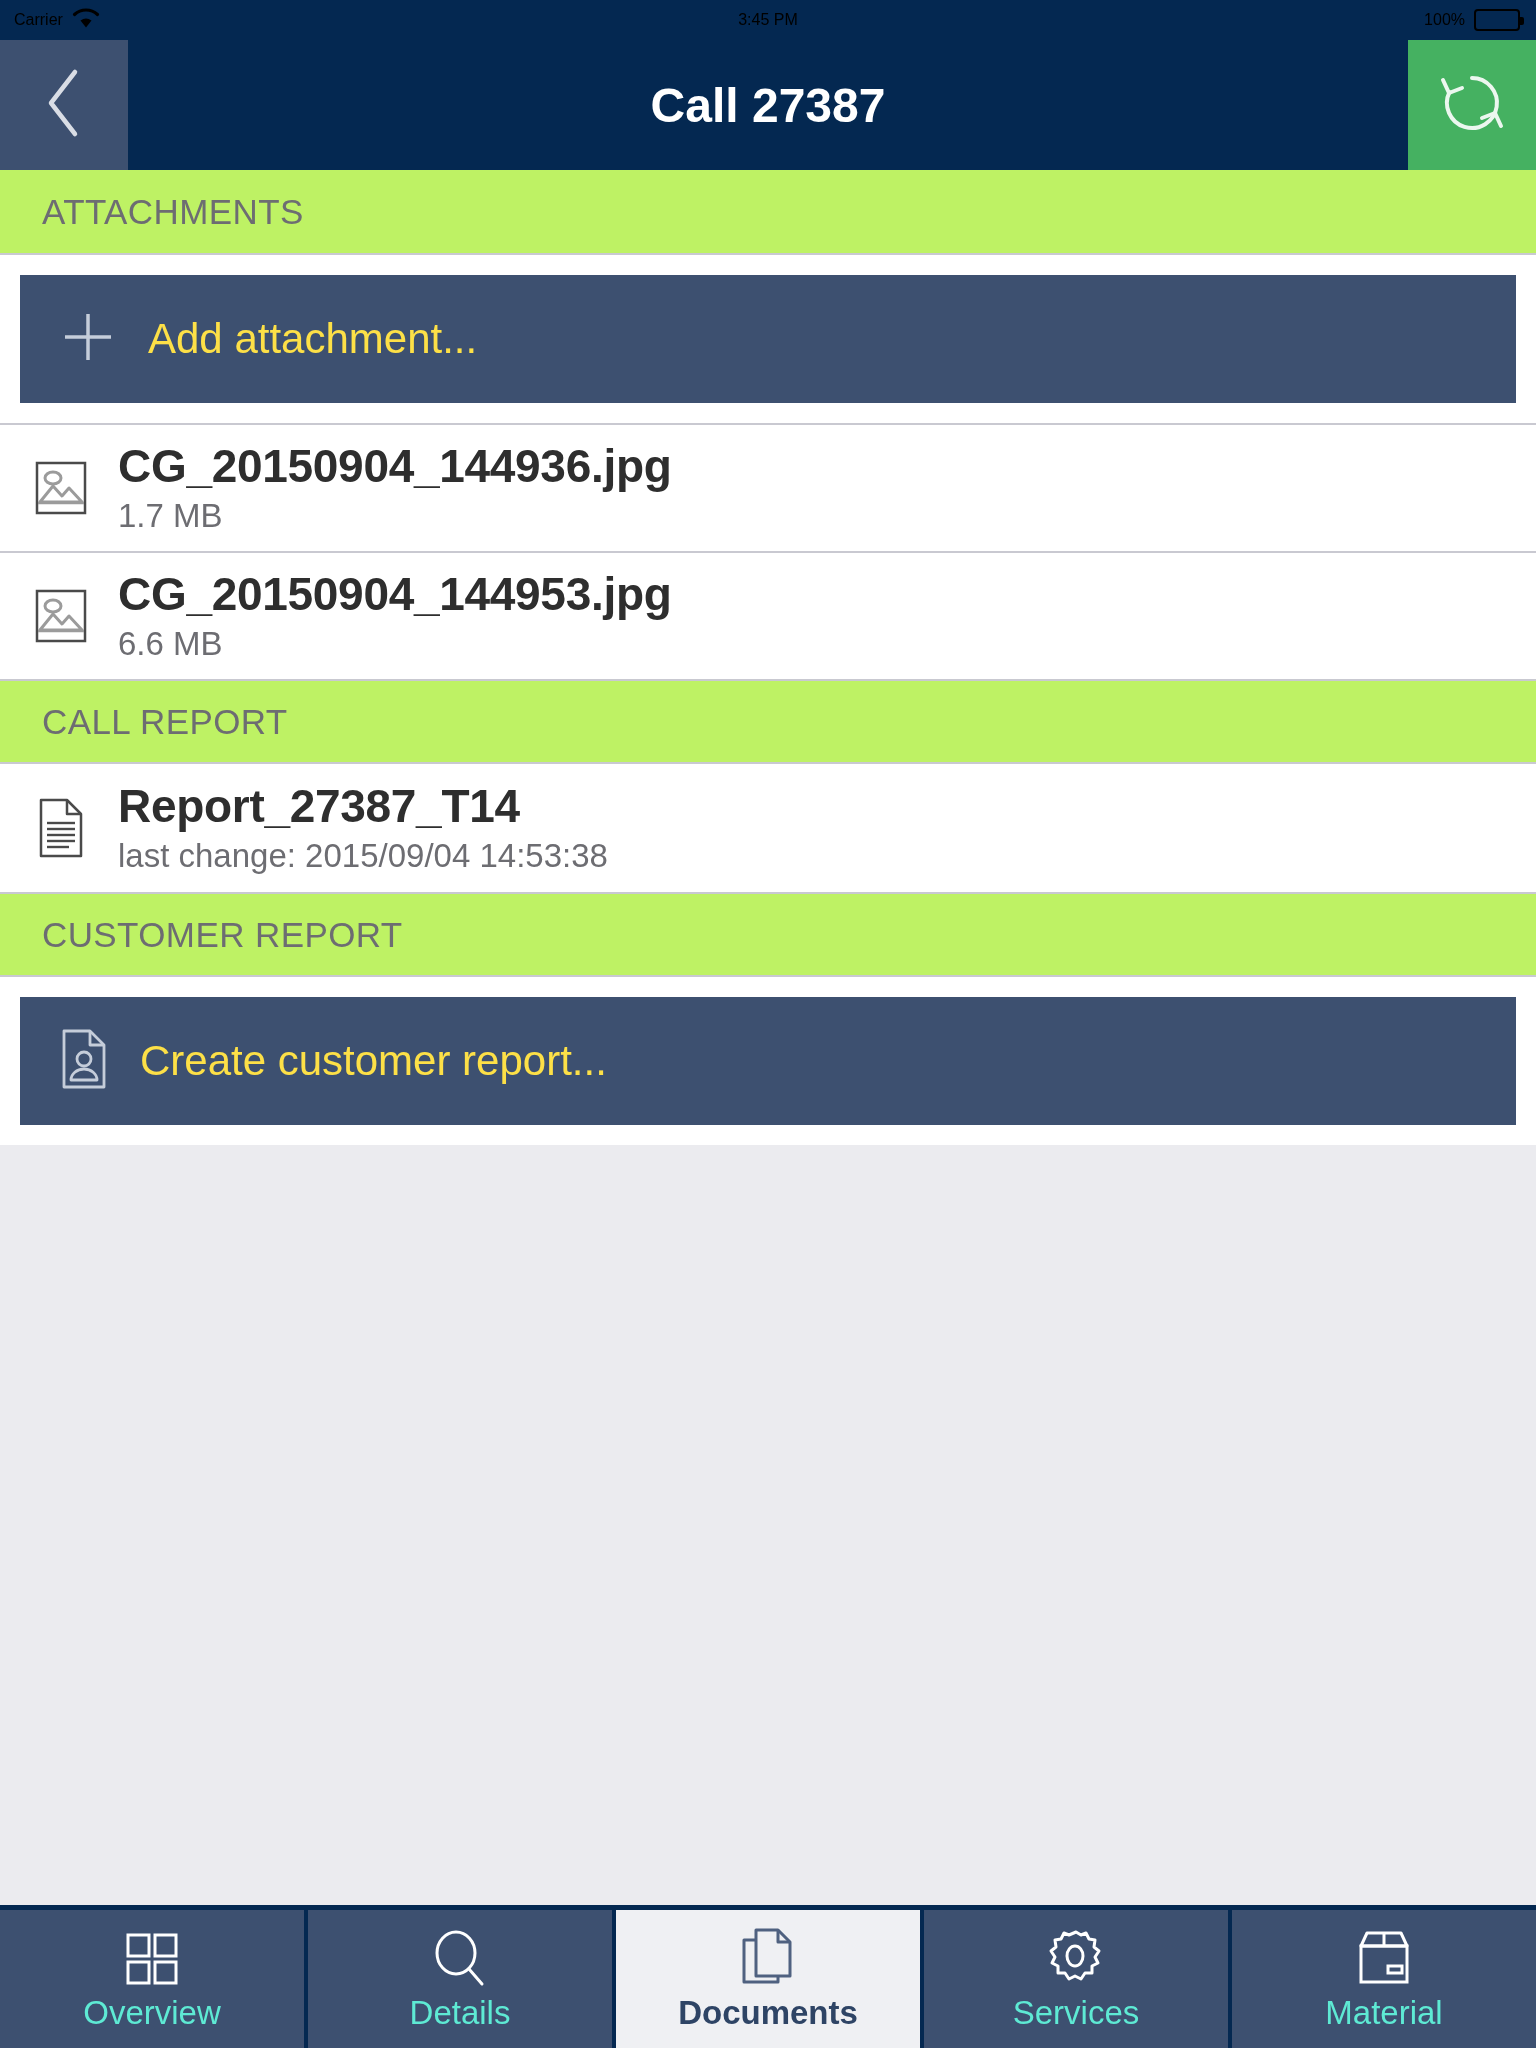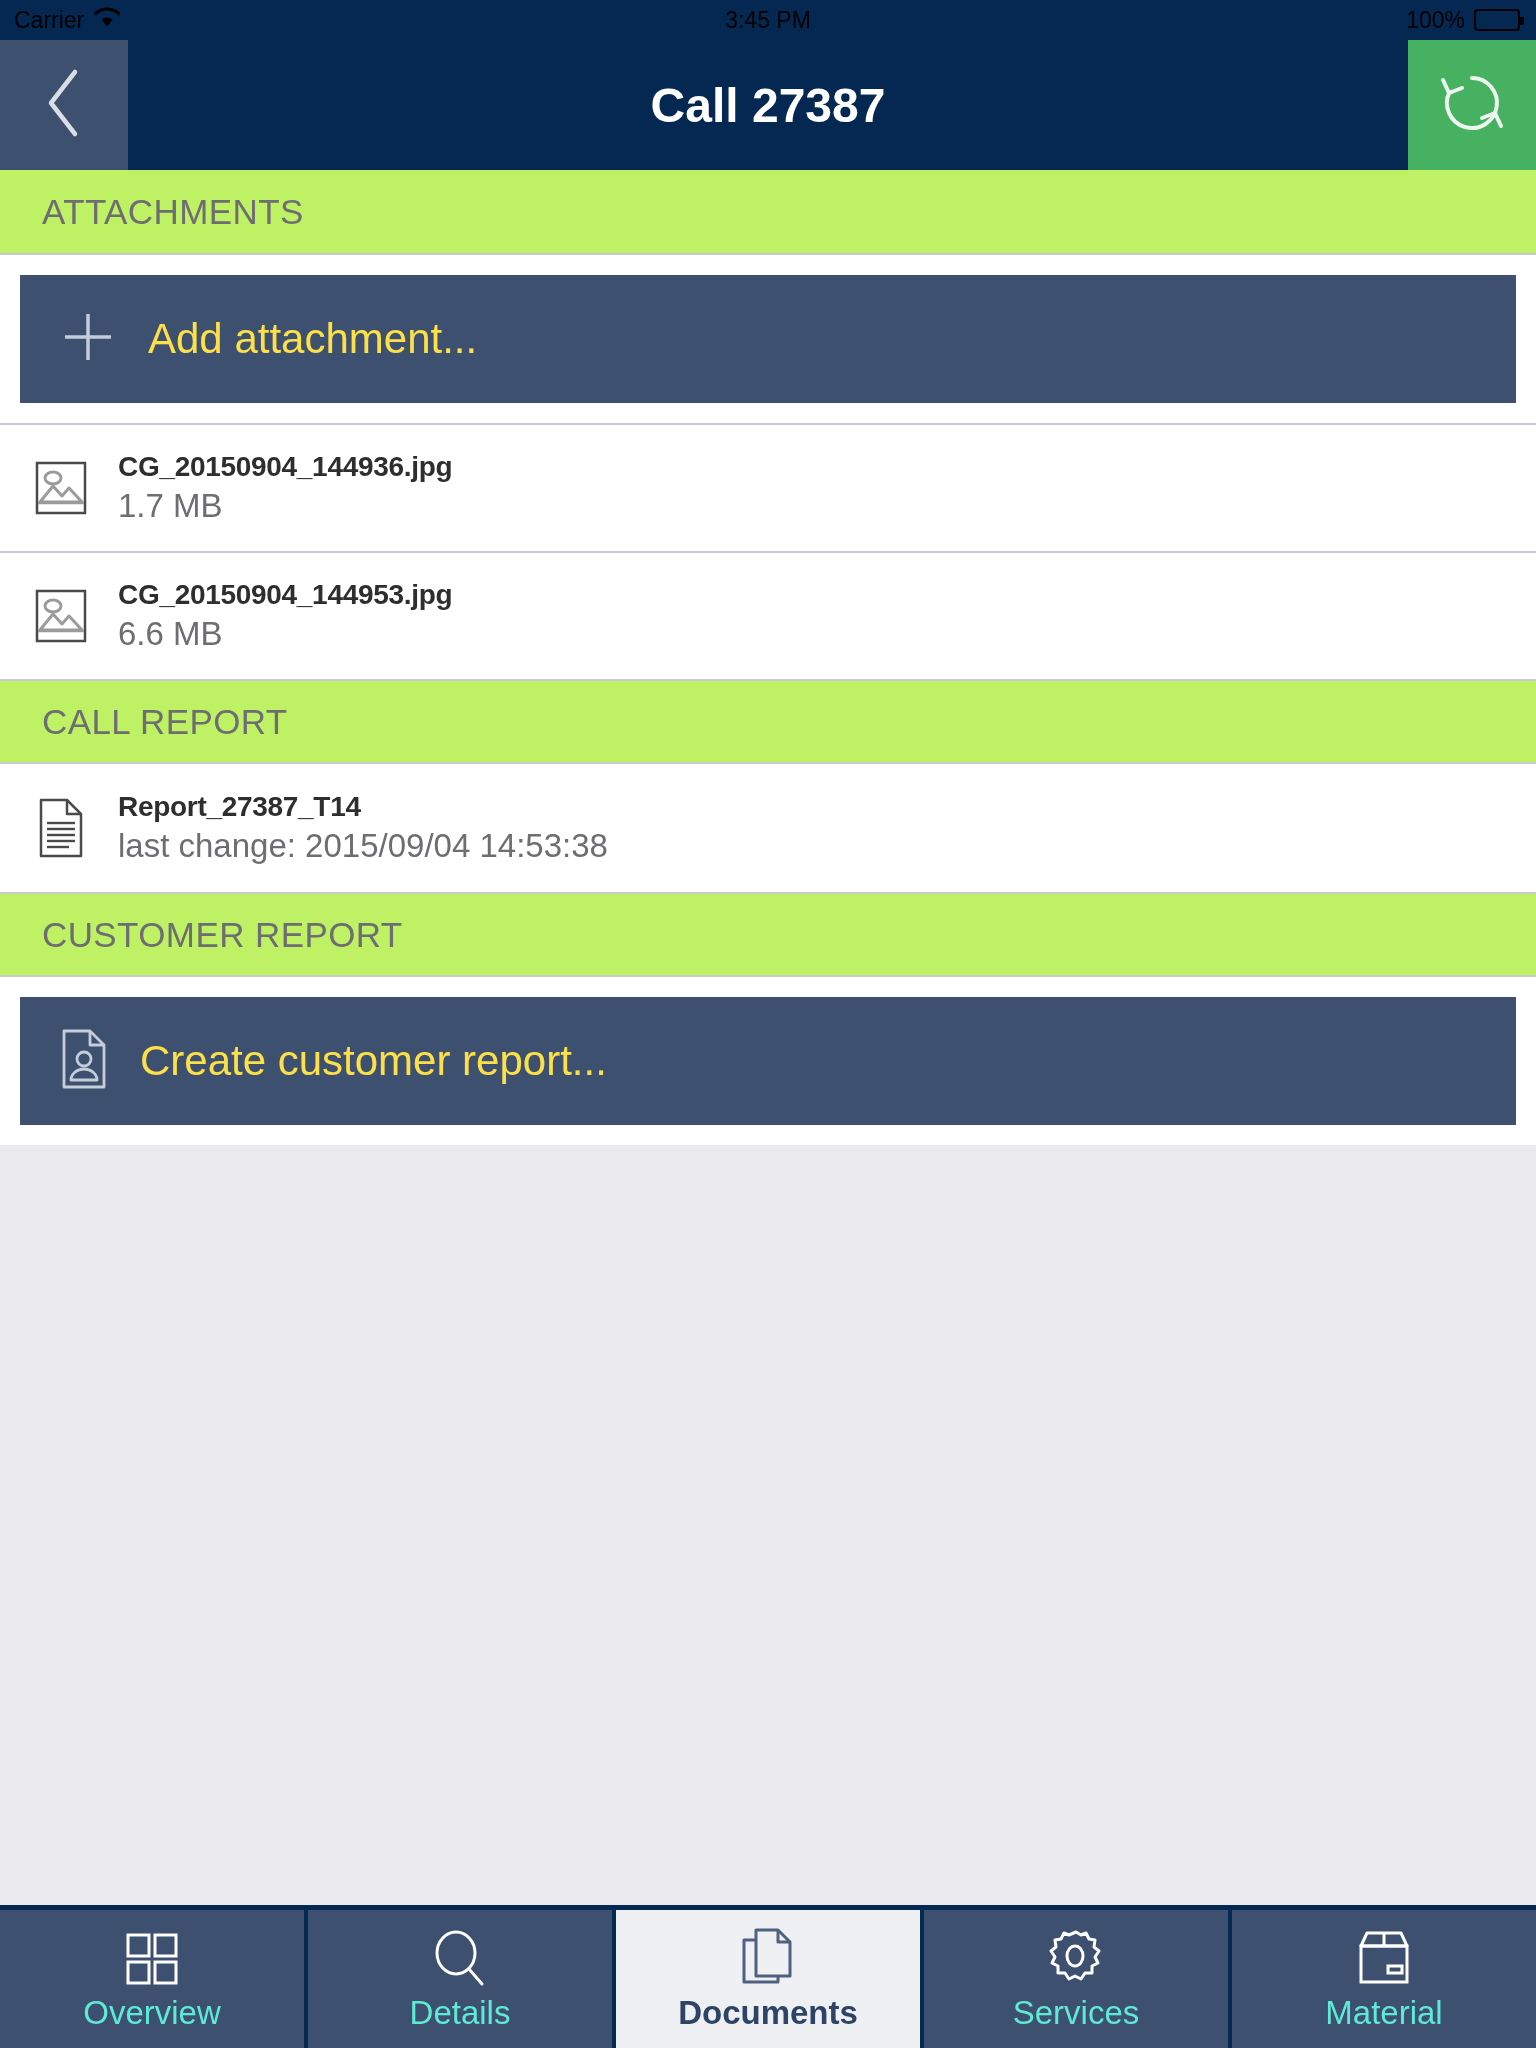--- a/index.html
+++ b/index.html
@@ -17,21 +17,21 @@
   }
 
   
   .statusbar {
     position: absolute;
     top: 0; left: 0;
     width: 1536px;
     height: 40px;
     background: #042851;
     color: #000;
-    font-size: 23px;
+    font-size: 16px;
     display: flex;
     align-items: center;
     z-index: 30;
   }
   .sb-left {
     position: absolute;
     left: 14px;
     display: flex;
     align-items: center;
     gap: 8px;
@@ -183,21 +183,21 @@
     flex: none;
   }
   .file-text {
     margin-left: 26px;
     display: flex;
     flex-direction: column;
     justify-content: center;
     line-height: 1.12;
   }
   .file-title {
-    font-size: 28px;
+    font-size: 46px;
     font-weight: bold;
     color: #2e2e2e;
     letter-spacing: -0.3px;
   }
   .file-sub {
     font-size: 33px;
     color: #6d6d72;
     margin-top: 5px;
   }
 

